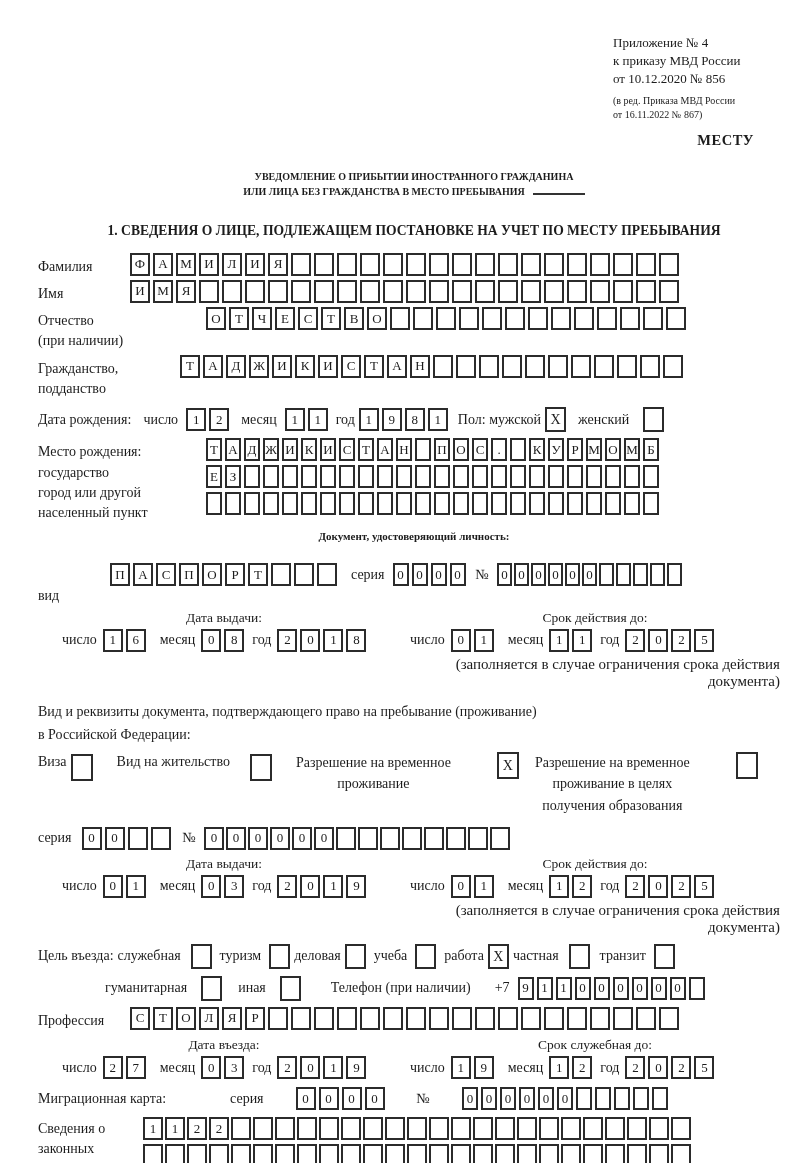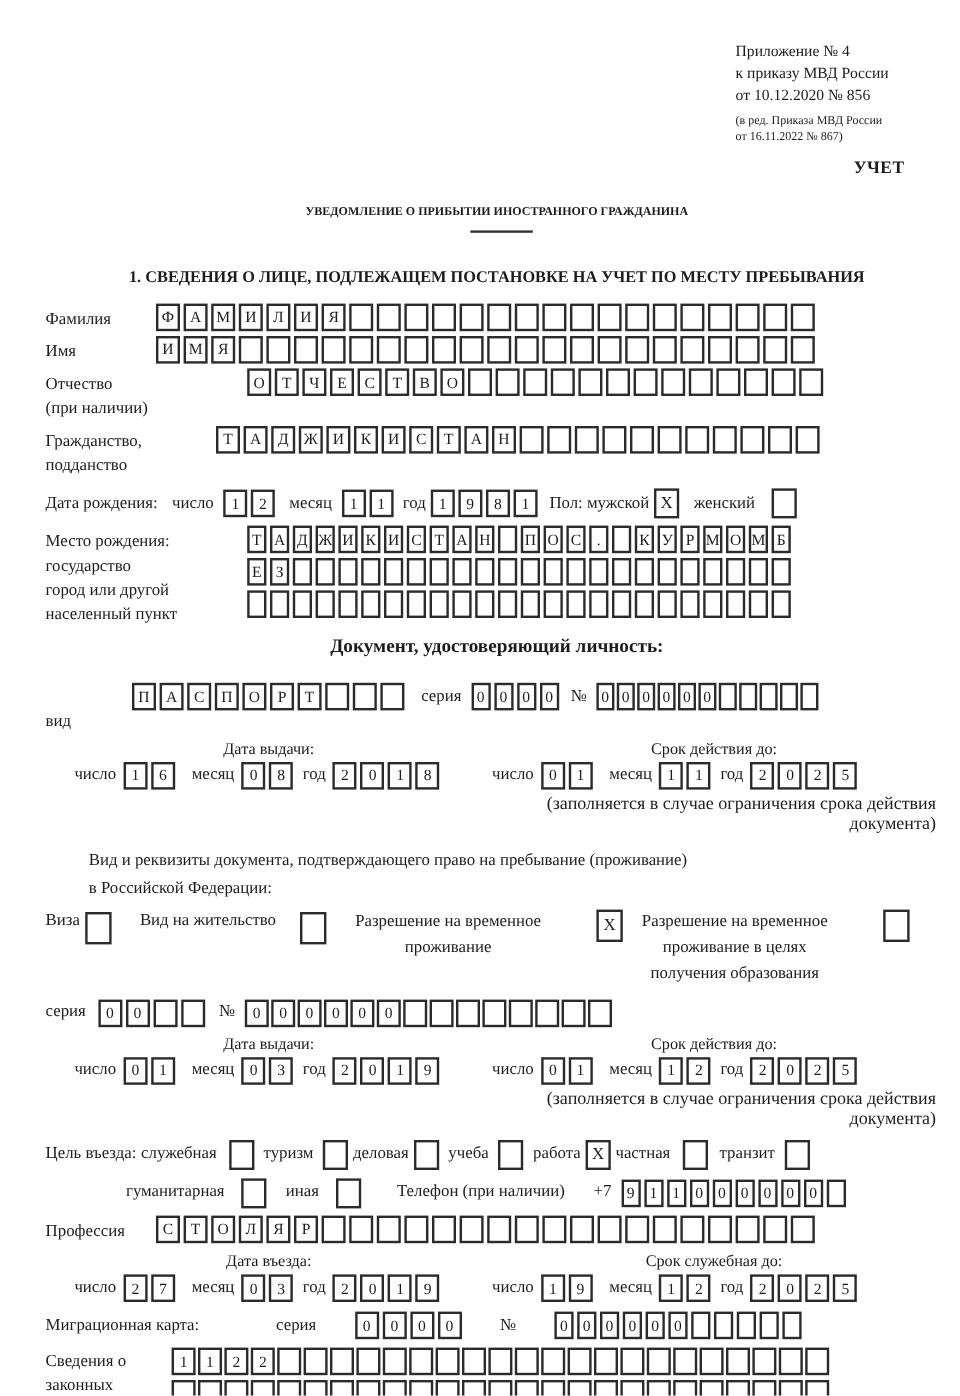--- a/index.html
+++ b/index.html
@@ -50,33 +50,33 @@
   .cells.tight { gap: 2px; }
 
   
   .checkbox {
     display: inline-block; width: 21px; height: 25px; border: 2px solid #2b2b2b;
     text-align: center; line-height: 21px; font-size: 14px; flex: 0 0 auto;
     vertical-align: middle;
   }
   .cb-lg { width: 22px; height: 27px; line-height: 23px; }
 
-  .doc-head { text-align: center; font-weight: bold; font-size: 16px; margin-top: 6px; }
+  .doc-head { text-align: center; font-weight: bold; font-size: 11px; margin-top: 6px; }
 
   
   .dpair { display: flex; width: 742px; margin-top: 6px; }
   .dp-left { width: 372px; flex: 0 0 auto; }
   .dp-right { flex: 1; }
   .dp-head { text-align: center; font-size: 13.5px; }
   .dp-row { display: flex; align-items: center; margin-top: 3px; }
   .dp-left .dp-row { padding-left: 24px; }
   .dlab { margin-right: 6px; flex: 0 0 auto; }
   .dp-note { font-size: 15px; text-align: right; margin-top: 4px; }
 
-  .para { margin-top: 10px; line-height: 1.65; margin-left: 36px; }
+  .para { margin-top: 10px; line-height: 1.65; }
 
   
   .rvp-row { display: flex; align-items: flex-start; margin-top: 6px; }
   .rvp-row > .lab, .rvp-row > .checkbox { margin-top: 2px; }
   .rvp-item { display: flex; align-items: flex-start; flex: 0 0 auto; gap: 36px; }
   .rvp-text { text-align: center; line-height: 1.55; }
 
   .purpose2 { padding-left: 67px; }
 
   .rep-note { font-size: 12.5px; margin-top: 8px; margin-left: 150px; width: 600px; text-align: center; }
@@ -89,25 +89,25 @@
   <div class="annex">
     <div>Приложение № 4</div>
     <div>к приказу МВД России</div>
     <div>от 10.12.2020 № 856</div>
     <div class="edition">
       <div>(в ред. Приказа МВД России</div>
       <div>от 16.11.2022 № 867)</div>
     </div>
   </div>
 
-  <div class="forma">УЧЕТ</div>
+  <div class="forma">МЕСТУ</div>
 
   <div class="title">
     <div>УВЕДОМЛЕНИЕ О ПРИБЫТИИ ИНОСТРАННОГО ГРАЖДАНИНА</div>
-    <div><span class="title-underline"></span></div>
+    <div><span>ИЛИ ЛИЦА БЕЗ ГРАЖДАНСТВА В МЕСТО ПРЕБЫВАНИЯ</span><span class="title-underline"></span></div>
   </div>
 
   <div class="sec1">1. СВЕДЕНИЯ О ЛИЦЕ, ПОДЛЕЖАЩЕМ ПОСТАНОВКЕ НА УЧЕТ ПО МЕСТУ ПРЕБЫВАНИЯ</div>
 
   <div class="formbody">
 
     <div class="frow">
       <div class="flabel w92">Фамилия</div>
       <div class="cells">
           <span class="cell">Ф</span>

